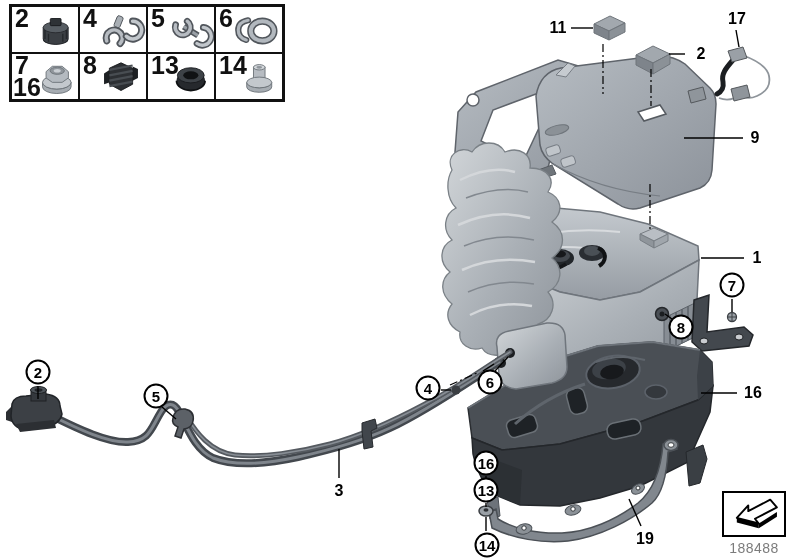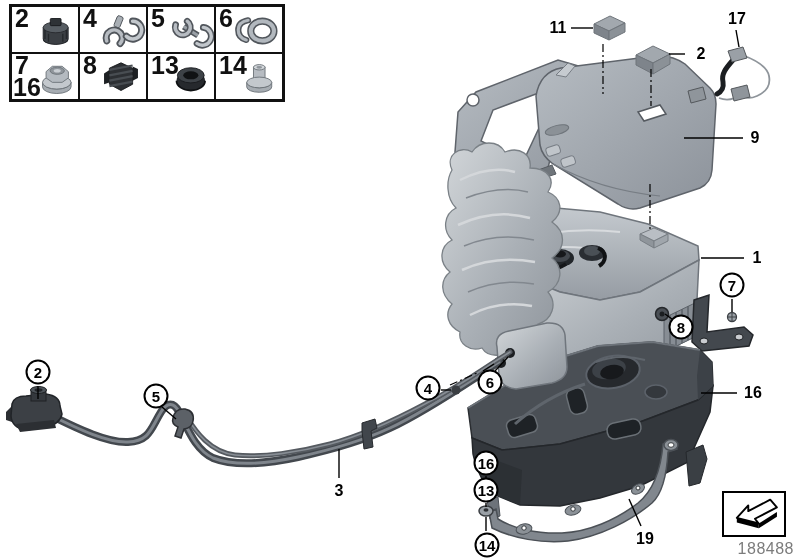--- a/index.html
+++ b/index.html
@@ -19,22 +19,22 @@
   
   .circ{position:absolute;width:25px;height:25px;border:2px solid #000;border-radius:50%;
         background:#fff;display:flex;align-items:center;justify-content:center;
         font-weight:bold;font-size:15px;color:#000;transform:translate(-50%,-50%);box-sizing:border-box;}
   .plain{position:absolute;font-weight:bold;font-size:16px;color:#000;transform:translate(-50%,-50%);
          line-height:1;}
 
   
   #refbox{position:absolute;left:722px;top:491px;width:64px;height:46px;border:2px solid #000;
           background:#fff;display:flex;align-items:center;justify-content:center;box-sizing:border-box;}
-  #refnum{position:absolute;left:714px;top:540px;width:80px;text-align:right;
-          font-size:16px;color:#7c7c7c;letter-spacing:0.5px;}
+  #refnum{position:absolute;left:714px;top:540px;width:80px;text-align:center;
+          font-size:14px;color:#7c7c7c;letter-spacing:0.5px;}
 </style>
 </head>
 <body>
 
 <div id="stage">
 
   <svg id="artwork" viewBox="0 0 800 560">
     <defs>
       <linearGradient id="metal" x1="0" y1="0" x2="1" y2="1">
         <stop offset="0" stop-color="#d3d7da"></stop>

